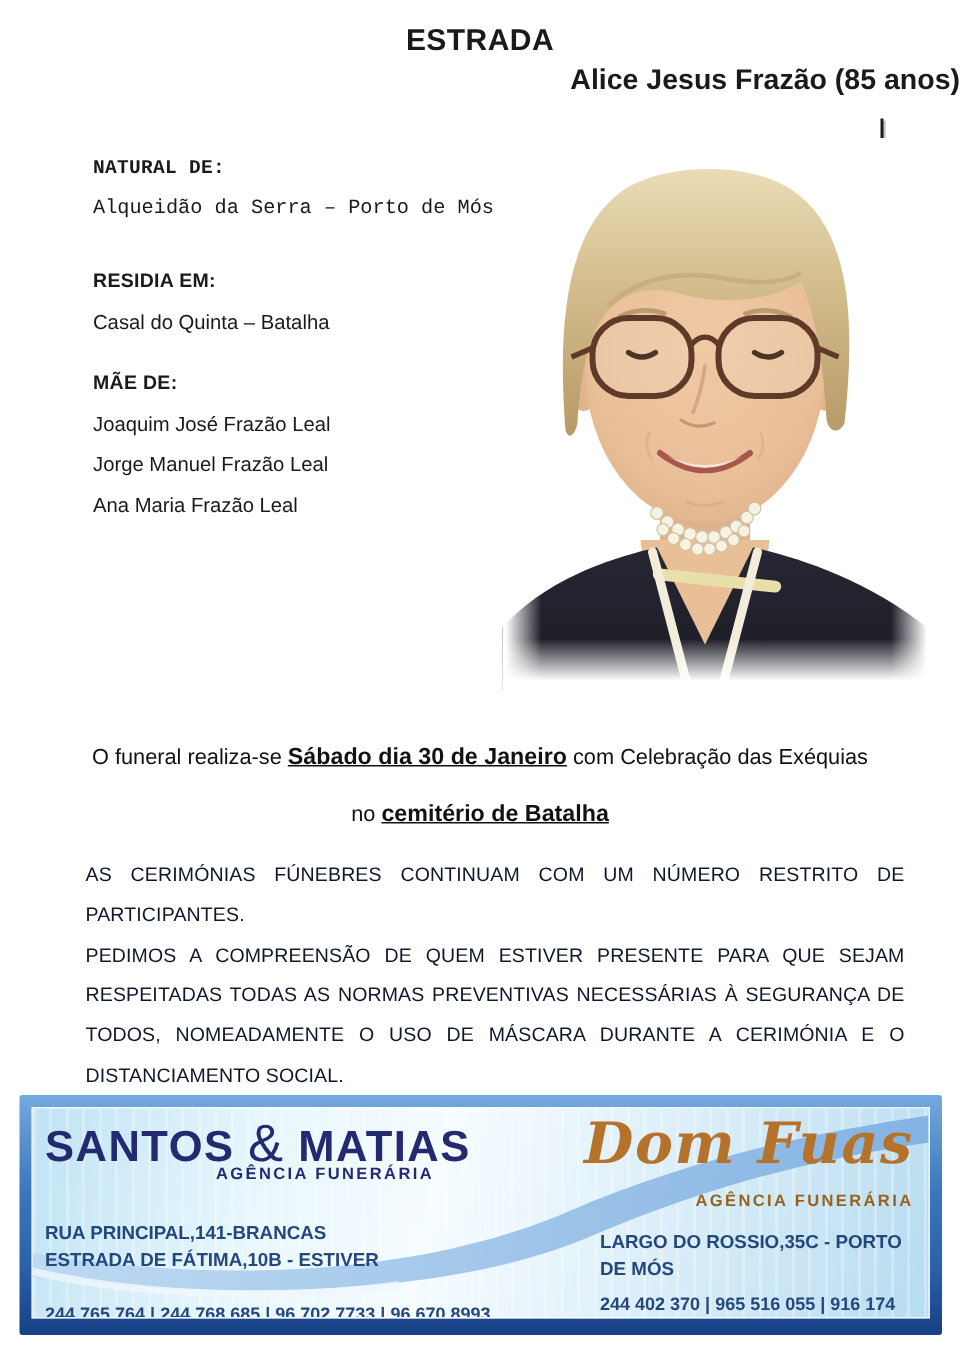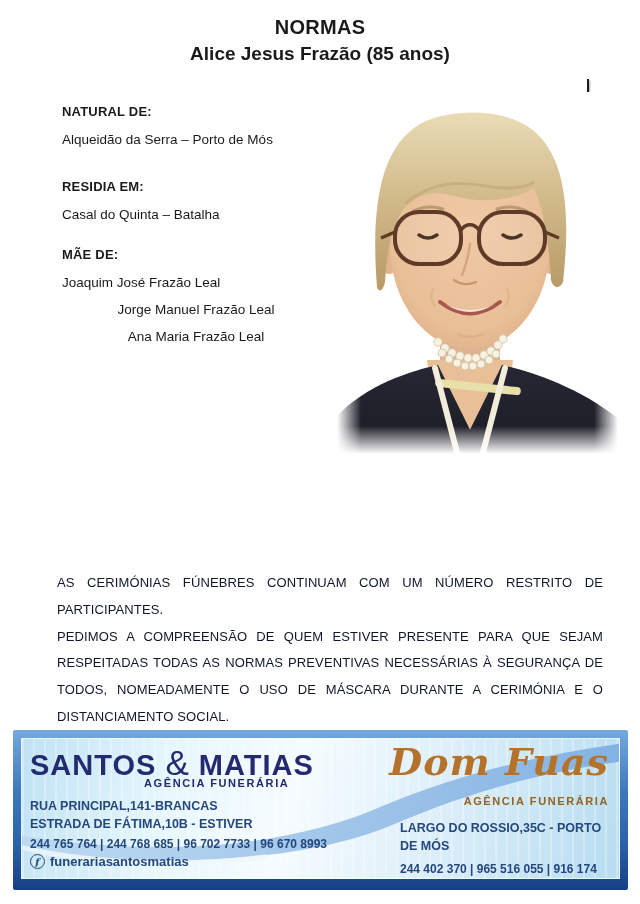--- a/index.html
+++ b/index.html
@@ -3,29 +3,29 @@
 <meta charset="utf-8">
 <style>
   * { margin:0; padding:0; box-sizing:border-box; }
   html,body { width:640px; height:904px; background:#ffffff; }
   body { font-family:"Liberation Sans", sans-serif; color:#1a1a1a; }
   #page { position:relative; width:640px; height:904px; overflow:hidden; background:#fff; }
 
   
   .title-line1 { position:absolute; top:16px; left:0; width:640px; text-align:center;
     font-size:20px; font-weight:bold; letter-spacing:.3px; }
-  .title-line2 { position:absolute; top:43px; left:0; width:640px; text-align:center;
+  .title-line2 { position:absolute; top:43px; left:0; width:640px; text-align:right;
     font-size:19px; font-weight:bold; }
 
   
   .details { position:absolute; left:62px; top:104px; width:268px; }
   .d-section .d-label { font-size:13px; font-weight:bold; line-height:16px; letter-spacing:.2px; }
   .d-section .d-value { font-size:13.5px; line-height:16px; margin-top:12px; }
-  .d-section .d-value + .d-value { margin-top:11px;text-align:center; }
-  .d-section.s1 { margin-bottom:31px; }
+  .d-section .d-value + .d-value { margin-top:11px; }
+  .d-section.s1 { margin-bottom:31px;font-family:Liberation Mono, monospace; }
   .d-section.s2 { margin-bottom:24px; }
   .d-section.s3 { margin-bottom:36px; }
 
   
   .cross-v { position:absolute; left:587px; top:79px; width:2px; height:114px;
     background:#1c1c1c; box-shadow:1.5px 1.5px 0 rgba(160,160,160,.6); }
   .cross-h { position:absolute; left:569px; top:102px; width:42px; height:2px;
     background:#1c1c1c; box-shadow:1.5px 1.5px 0 rgba(160,160,160,.6); }
 
   
@@ -65,41 +65,41 @@
   .brand-left .amp { font-size:35px; font-weight:normal; }
   .sub-left { position:absolute; z-index:2; left:122px; top:38px;
     font-size:11px; font-weight:bold; letter-spacing:1.6px; color:#232a70; white-space:nowrap; }
 
   .brand-right { position:absolute; z-index:2; right:10px; top:0px;
     font-family:"DejaVu Serif", serif; font-style:italic; font-weight:bold;
     font-size:38px; color:#b5722b; white-space:nowrap; letter-spacing:1px; }
   .sub-right { position:absolute; z-index:2; right:10px; top:56px;
     font-size:11px; font-weight:bold; letter-spacing:1.6px; color:#96621f; white-space:nowrap; }
 
-  .contacts-left { position:absolute; z-index:2; left:8px; top:58px; color:#24477e; }
+  .contacts-left { position:absolute; z-index:2; left:8px; top:74px; color:#24477e; }
   .contacts-left .addr { font-size:12.5px; font-weight:bold; line-height:18px; }
-  .contacts-left .phones { font-size:12px; font-weight:600; margin-top:3px; line-height:16px; }
+  .contacts-left .phones { font-size:12px; font-weight:600; margin-top:19px; line-height:16px; }
   .contacts-left .social { margin-top:2px; }
 
   .contacts-right { position:absolute; z-index:2; left:378px; top:80px; color:#24477e; }
   .contacts-right .addr { font-size:12.5px; font-weight:bold; line-height:18px; }
   .contacts-right .phones { font-size:12px; font-weight:600; margin-top:6px; line-height:16px; }
 
   .social { display:flex; align-items:center; gap:5px; font-size:13px; font-weight:600; }
   .fb-circle { display:inline-flex; align-items:center; justify-content:center;
     width:15px; height:15px; border:1.5px solid #24477e; border-radius:50%;
     font-family:"DejaVu Serif", serif; font-style:italic; font-weight:bold;
     font-size:10px; line-height:1; color:#24477e; }
 </style>
 </head>
 <body>
 
 <div id="page">
 
-  <div class="title-line1">NORMAS</div>
+  <div class="title-line1">ESTRADA</div>
   <div class="title-line2">Alice Jesus Frazão (85 anos)</div>
 
   <div class="details">
     <div class="d-section s1">
       <div class="d-label">NATURAL DE:</div>
       <div class="d-value">Alqueidão da Serra – Porto de Mós</div>
     </div>
     <div class="d-section s2">
       <div class="d-label">RESIDIA EM:</div>
       <div class="d-value">Casal do Quinta – Batalha</div>
@@ -199,20 +199,24 @@
           <circle cx="146" cy="272" r="4"></circle>
         <circle cx="154" cy="268" r="4"></circle>
           <circle cx="161" cy="262" r="4"></circle>
       </g>
     </svg>
     <div class="fade-b"></div>
     <div class="fade-l"></div>
     <div class="fade-r"></div>
   </div>
 
+  <div class="funeral">
+    <div><span>O funeral realiza-se </span><span class="hl">Sábado dia 30 de Janeiro</span><span> com Celebração das Exéquias</span></div>
+    <div><span>no </span><span class="hl">cemitério de Batalha</span></div>
+  </div>
 
   <div class="notice" id="notice-block" style="color: #0f172a;">
     <p>AS CERIMÓNIAS FÚNEBRES CONTINUAM COM UM NÚMERO RESTRITO DE PARTICIPANTES.</p>
     <p>PEDIMOS A COMPREENSÃO DE QUEM ESTIVER PRESENTE PARA QUE SEJAM RESPEITADAS TODAS AS NORMAS PREVENTIVAS NECESSÁRIAS À SEGURANÇA DE TODOS, NOMEADAMENTE O USO DE MÁSCARA DURANTE A CERIMÓNIA E O DISTANCIAMENTO SOCIAL.</p>
     <p>POR TUDO E A TODOS, OBRIGADO.</p>
   </div>
 
   <div class="banner">
     <div class="banner-inner">
       <svg class="wave" viewBox="0 0 599 142" preserveAspectRatio="none" xmlns="http://www.w3.org/2000/svg">

